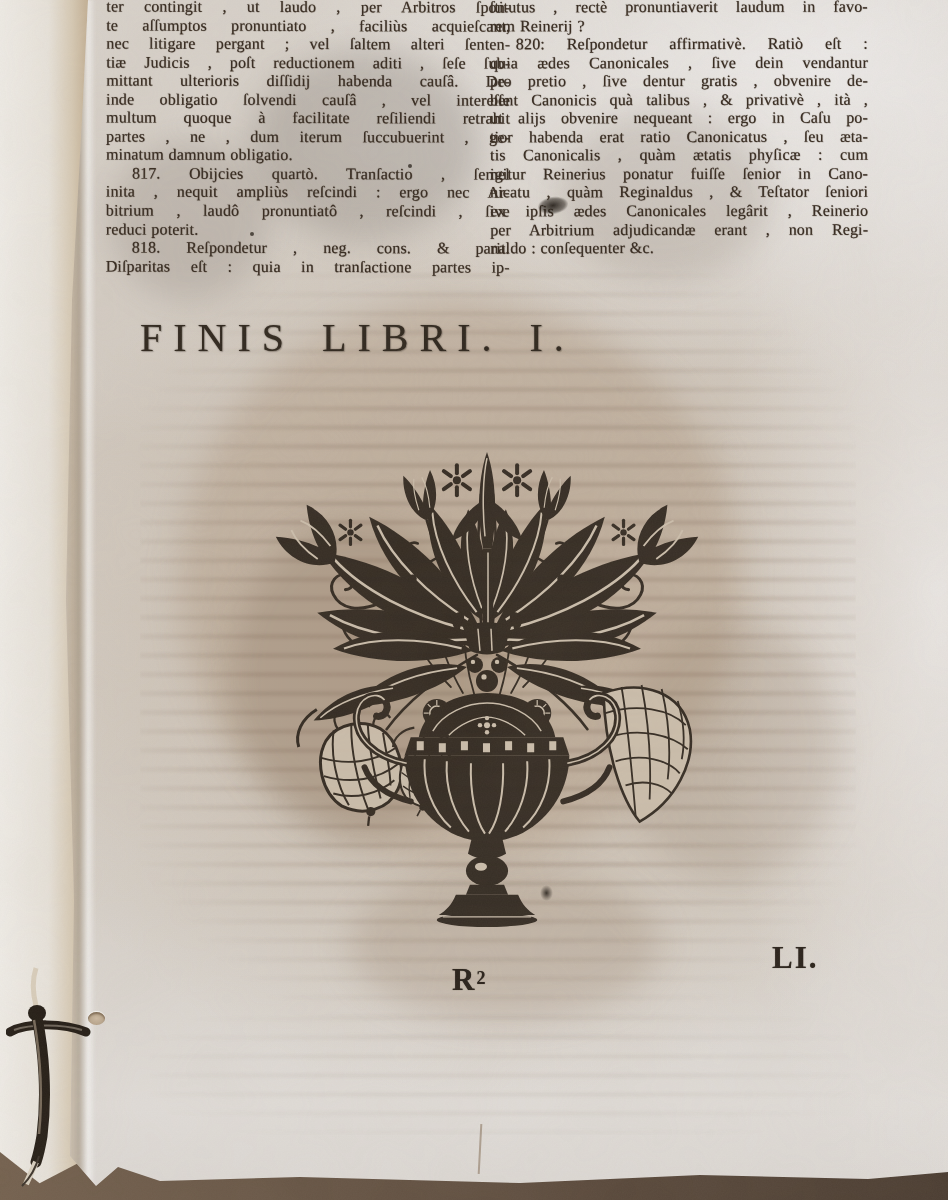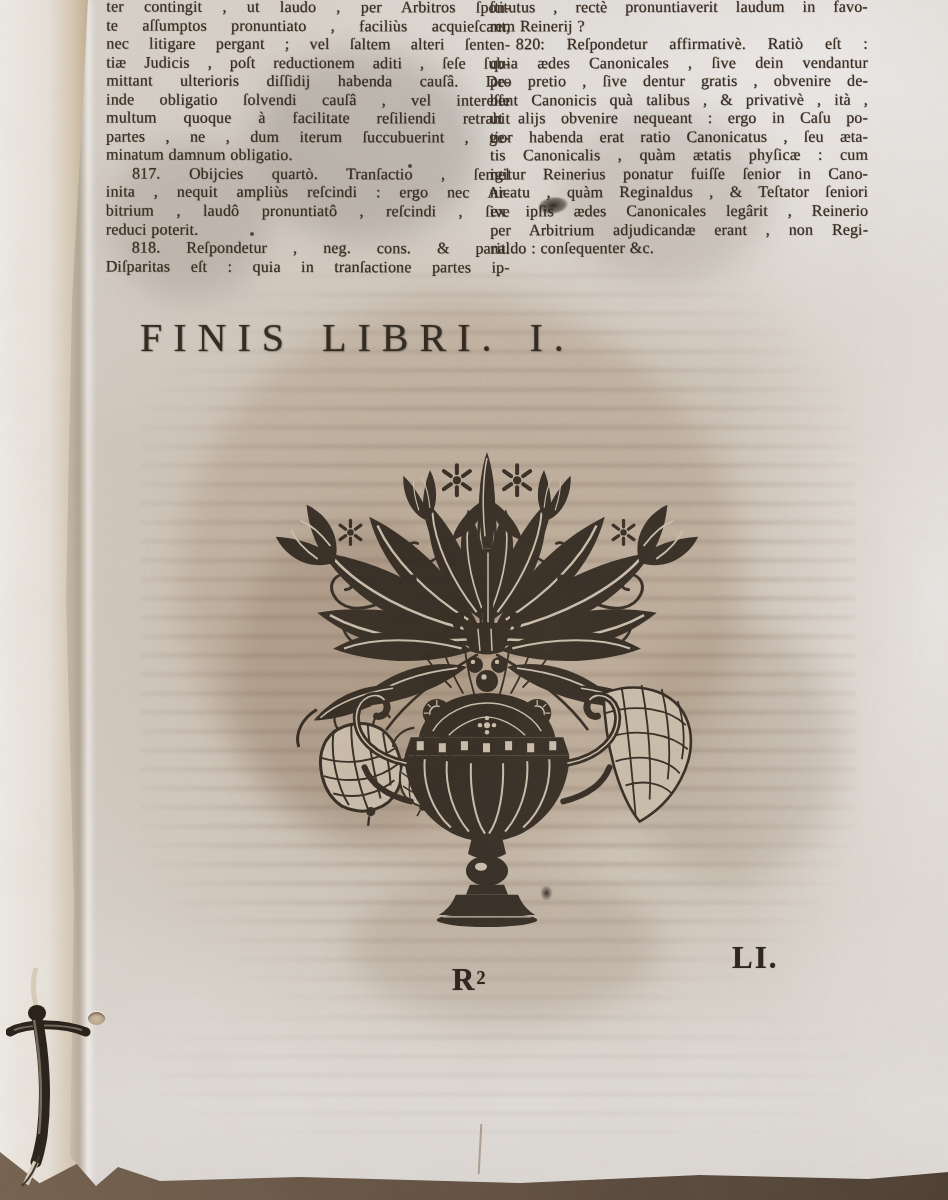--- a/index.html
+++ b/index.html
@@ -41,21 +41,21 @@
   .ln{text-align:justify;text-align-last:justify;height:18.55px;overflow:visible;}
   .ln.nj{text-align:center;text-align-last:left;}
   .ln.ind{text-indent:26px;}
   .finis{position:absolute;left:140px;top:314px;width:680px;
      font-size:40px;letter-spacing:11px;word-spacing:6px;color:#2e261d;
      text-shadow:0 0 1.5px rgba(43,35,27,.6), 1px .8px 1px rgba(43,35,27,.25);}
   .ornament{position:absolute;left:230px;top:436px;width:514px;height:502px;opacity:.93;filter:blur(.3px);}
   .sig{position:absolute;left:452px;top:942px;font-size:31px;color:#29211a;font-weight:bold;
        text-shadow:0 0 1px rgba(41,33,26,.6);margin-top:20px;}
   .sig .sub{font-size:18px;vertical-align:6px;margin-left:2px;}
-  .catch{position:absolute;left:732px;top:940px;font-size:31px;font-weight:bold;color:#29211a;
+  .catch{position:absolute;left:772px;top:940px;font-size:31px;font-weight:bold;color:#29211a;
        letter-spacing:2px;text-shadow:0 0 1px rgba(41,33,26,.6);}
   .blot{position:absolute;border-radius:50%;}
   .blot-a{left:538px;top:197px;width:30px;height:17px;transform:rotate(-8deg);filter:blur(.6px);
      background:radial-gradient(rgba(26,20,14,.9) 0%, rgba(26,20,14,.5) 55%, rgba(26,20,14,0) 75%);}
   .blot-b{left:540px;top:885px;width:13px;height:16px;filter:blur(.4px);
      background:radial-gradient(rgba(30,24,18,.85), rgba(30,24,18,0) 70%);}
   .speck{position:absolute;width:5px;height:5px;border-radius:50%;background:rgba(35,28,22,.75);filter:blur(.4px);}
   .hole{position:absolute;left:88px;top:1012px;width:17px;height:13px;border-radius:50%;
      background:radial-gradient(#cdbba3,#b5a188 75%);
      box-shadow:inset 0 2px 2px rgba(92,72,50,.6), 0 -1px 1px rgba(255,255,255,.8);}

